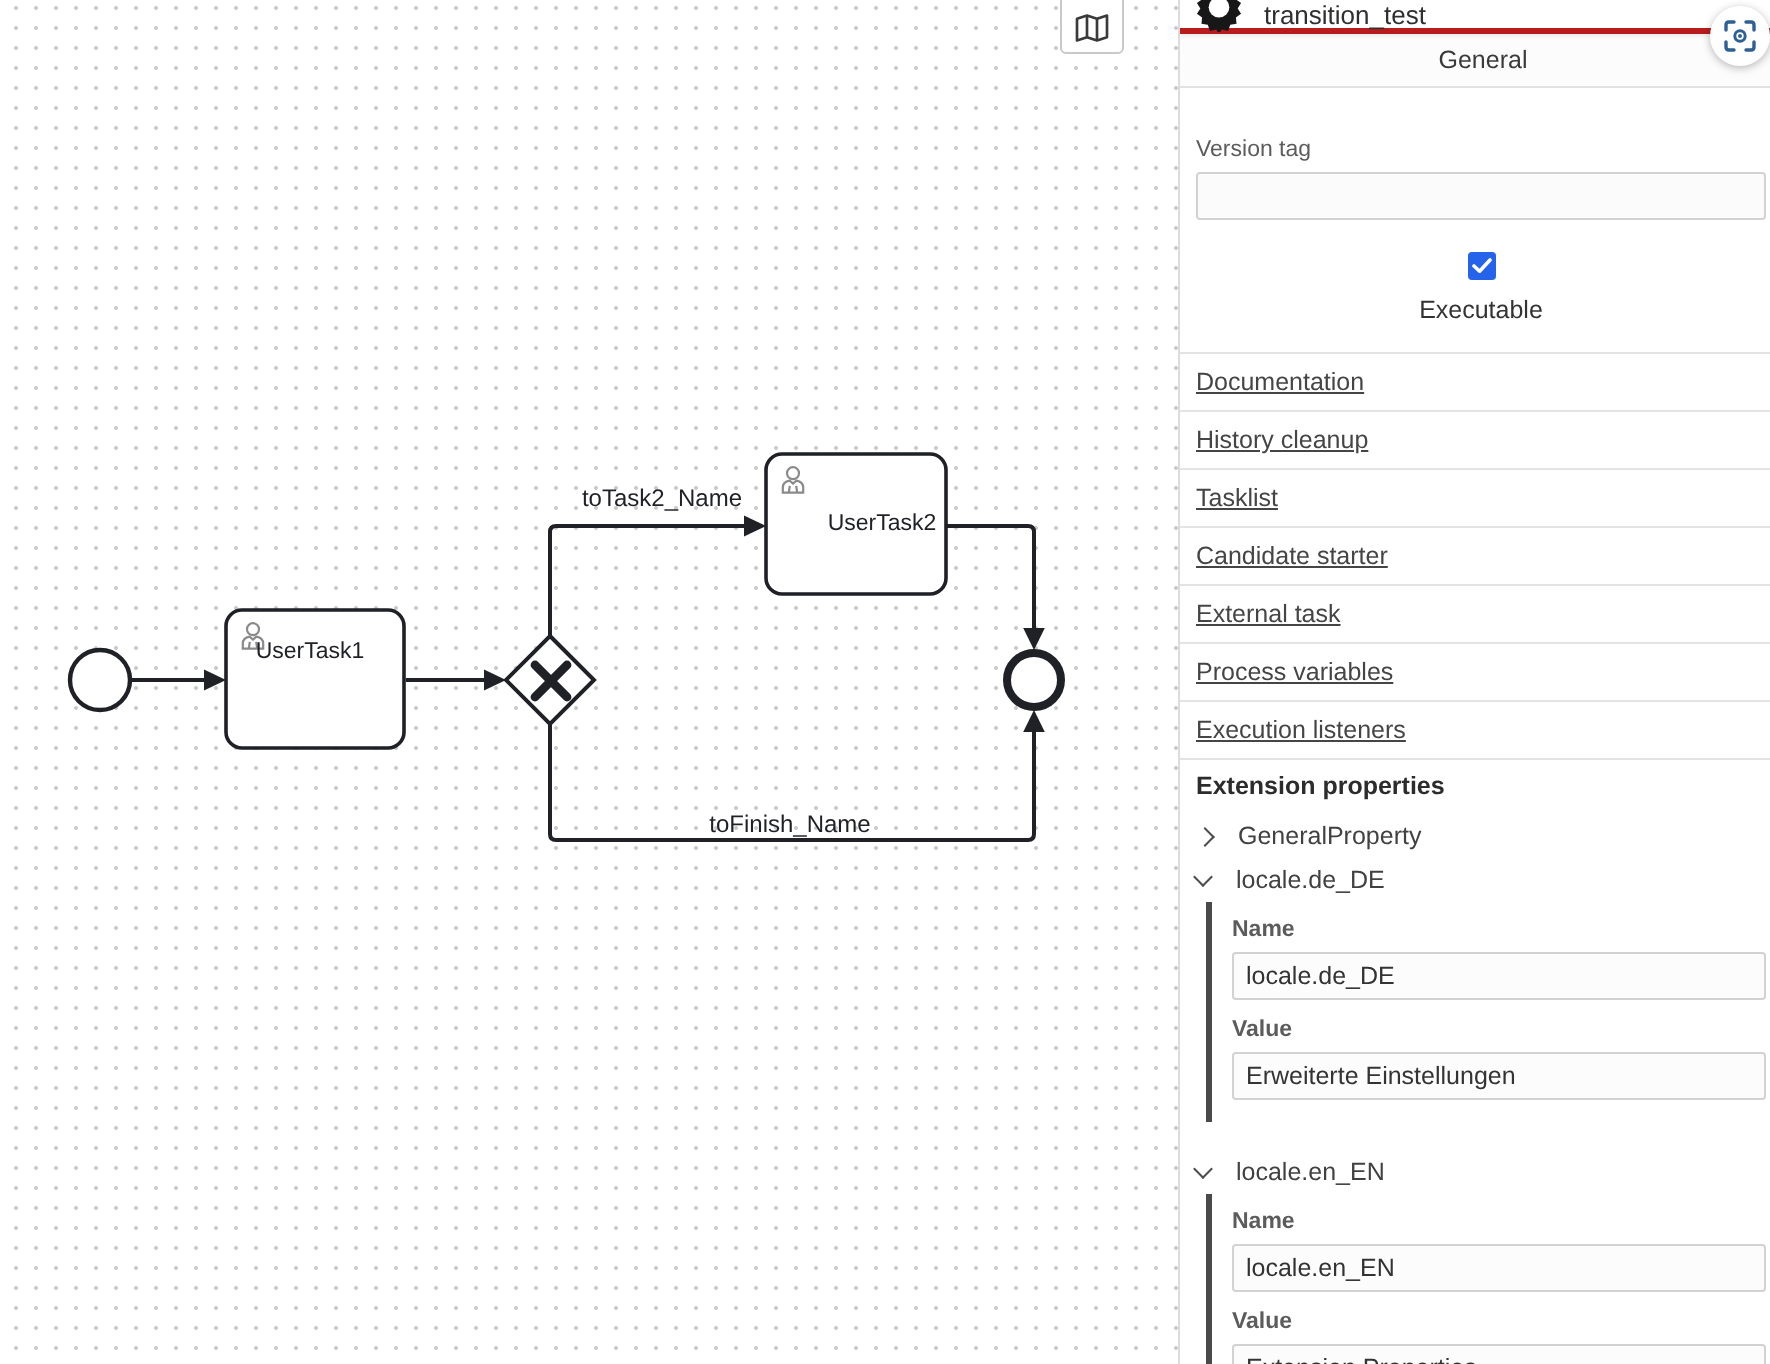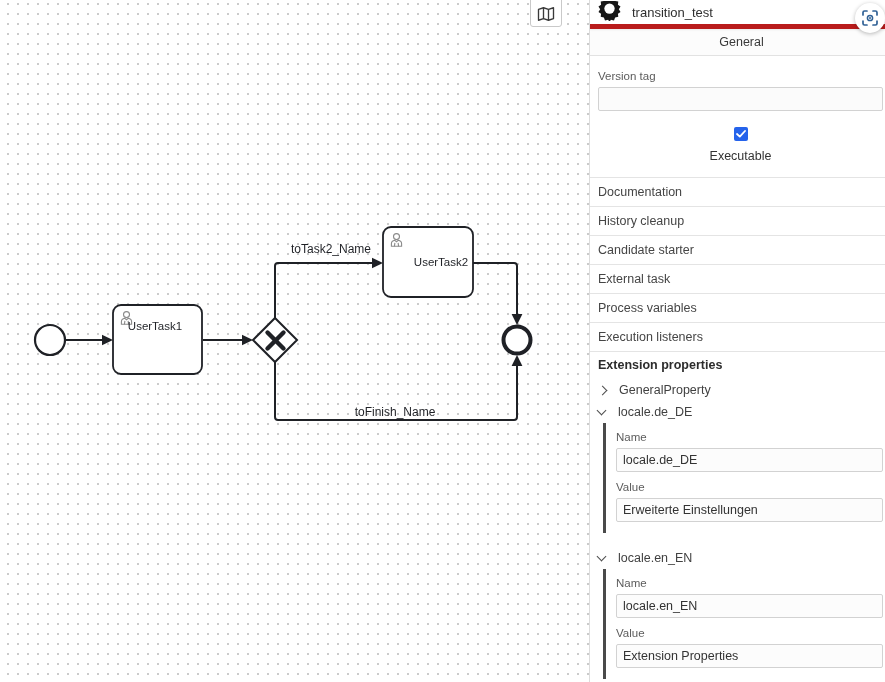--- a/index.html
+++ b/index.html
@@ -15,54 +15,54 @@
     font-size:11.5px; color:#1f2126; }
   .edge-label { position:absolute; width:90px; text-align:center; font-size:12px; color:#1f2126; }
 
   .minimap-btn { position:absolute; left:530px; top:-6px; width:32px; height:33px;
     background:#fff; border:1px solid #c9c9c9; border-radius:3px;
     display:flex; align-items:flex-end; justify-content:center; padding-bottom:3px; }
 
   
   .panel { position:absolute; left:589px; top:0; width:296px; height:682px; background:#fff;
     border-left:1px solid #dcdcdc; color:#404040; font-size:12.5px; overflow:hidden; }
-  .panel-header { position:relative; height:29px; border-bottom:5px solid #b91c1c;
+  .panel-header { position:relative; height:17px; border-bottom:3px solid #b91c1c;
     box-shadow:0 1px 2px rgba(0,0,0,0.07); display:flex; align-items:center; padding-left:6px; background:#fff; }
   .gear-wrap { width:27px; height:22px; overflow:hidden; position:relative; }
   .gear-wrap svg { position:absolute; top:-7px; left:0; }
   .panel-title { margin-left:9px; font-size:13px; color:#2f2f2f; }
   .focus-btn { position:absolute; top:3px; left:265px; width:30px; height:30px; border-radius:50%;
     background:#fff; box-shadow:0 1px 4px rgba(0,0,0,0.28); z-index:6;
     display:flex; align-items:center; justify-content:center; cursor:pointer; }
 
   .group-header { height:27px; line-height:26px; padding-left:8px; background:#fcfcfc;
     border-bottom:1px solid #e2e2e2; color:#3a3a3a; font-size:12.5px;text-align:center; }
   .general-body { padding:6px 2px 14px 8px; }
-  .field-label { font-size:11.5px; color:#5c5c5c; margin:8px 0 5px; }
+  .field-label { font-size:11.5px; color:#5c5c5c; margin:19px 0 5px; }
   .text-input { display:block; width:100%; height:24px; background:#fbfbfb;
     border:1px solid #d2d2d2; border-radius:2px; padding:0 6px; font-size:12.5px; color:#333;
     font-family:"Liberation Sans", sans-serif; outline:none; }
   .checkbox-row { margin-top:16px; display:flex; align-items:center; gap:8px;flex-direction:column; }
   .checkbox { width:14px; height:14px; border-radius:2px; background:#2563eb;
     display:flex; align-items:center; justify-content:center; }
   .checkbox-label { color:#333; }
 
   .section-list { border-top:1px solid #e4e4e4; }
   .section-row { height:29px; line-height:28px; padding-left:8px; border-bottom:1px solid #e4e4e4;
-    color:#454545; cursor:pointer; }
+    color:#454545; cursor:pointer;text-decoration:underline; }
 
   .ext-header { height:27px; line-height:27px; padding-left:8px; font-weight:bold; color:#2c2c2c; }
   .tree { padding-left:8px; }
   .tree-row { display:flex; align-items:center; height:22px; gap:13px; color:#414141; cursor:pointer; }
   .chev { width:7px; height:7px; border-right:1.6px solid #4d4d4d; border-bottom:1.6px solid #4d4d4d;
     flex:0 0 auto; }
   .chev.right { transform:rotate(-45deg); margin-left:1px; }
   .chev.down  { transform:rotate(45deg); margin-top:-3px; }
   .tree-body { border-left:3px solid #4a4a4a; margin-left:5px; padding:7px 2px 11px 10px; }
-  .tree-body .field-label { margin:1px 0 5px; }
+  .tree-body .field-label { margin:1px 0 5px;font-weight:bold; }
   .tree-body .text-input { background:#fcfcfc; }
   .gap8 { height:8px; }
 </style>
 </head>
 <body>
 
 <div class="canvas">
   <svg class="diagram-svg" width="589" height="682" viewBox="0 0 589 682">
 
     <g stroke="#1f2126" stroke-width="2" fill="none">
@@ -158,20 +158,21 @@
           <path d="M1,4 L3.8,6.6 L9,1" fill="none" stroke="#fff" stroke-width="1.8" stroke-linecap="round" stroke-linejoin="round"></path>
         </svg>
       </div>
       <span class="checkbox-label">Executable</span>
     </div>
   </div>
 
   <div class="section-list">
     <div class="section-row">Documentation</div>
     <div class="section-row">History cleanup</div>
+    <div class="section-row">Tasklist</div>
     <div class="section-row">Candidate starter</div>
     <div class="section-row">External task</div>
     <div class="section-row">Process variables</div>
     <div class="section-row">Execution listeners</div>
   </div>
 
   <div class="ext-header">Extension properties</div>
 
   <div class="tree">
 

